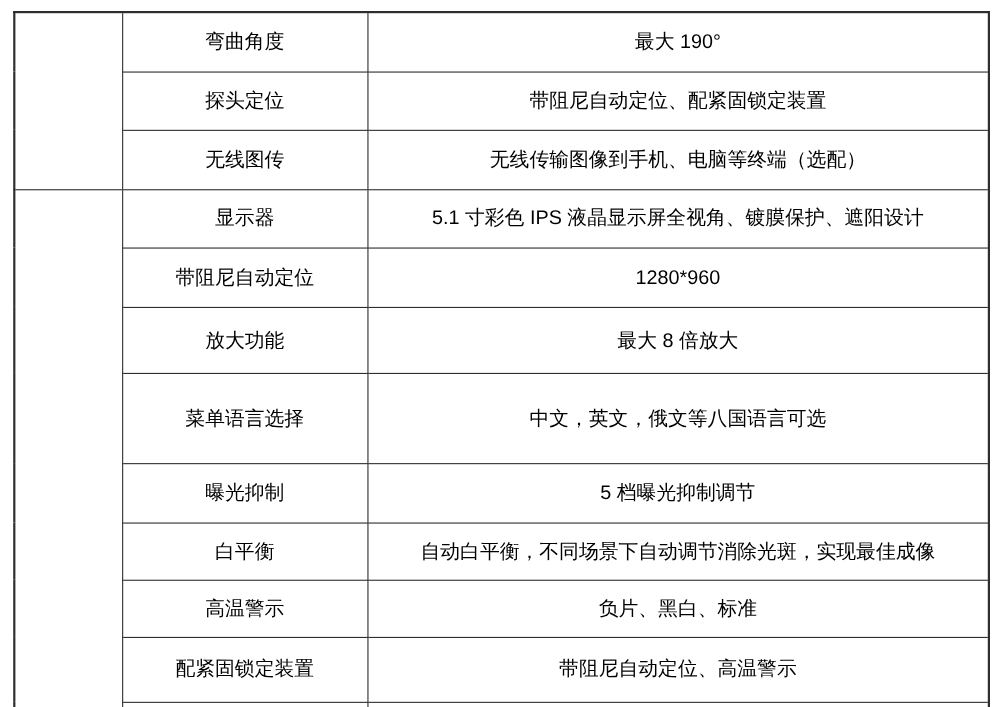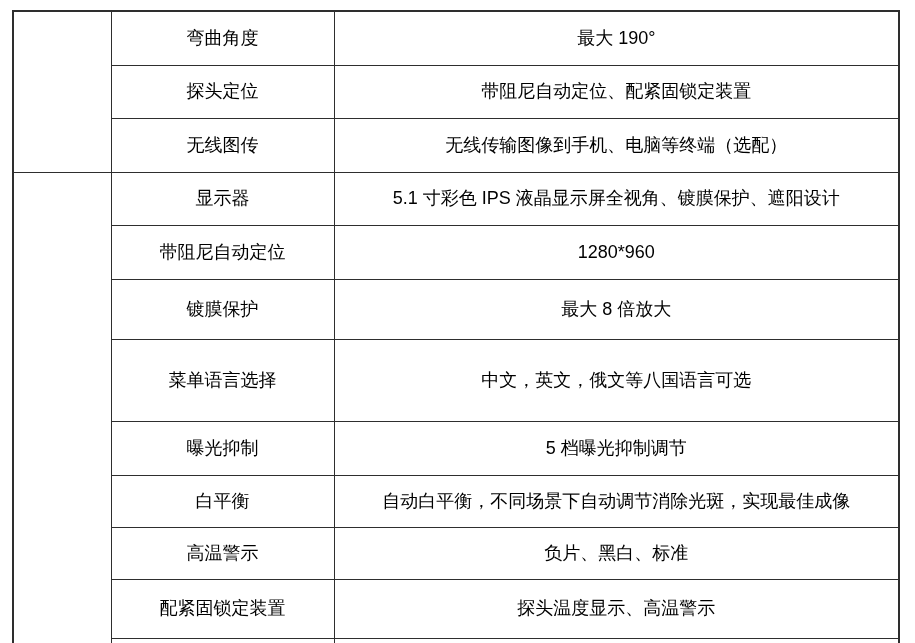--- a/index.html
+++ b/index.html
@@ -84,42 +84,42 @@
       <tr class="r4">
         <td class="group-cell" rowspan="9"></td>
         <td>显示器</td>
         <td>5.1 寸彩色 IPS 液晶显示屏全视角、镀膜保护、遮阳设计</td>
       </tr>
       <tr class="r5">
         <td>带阻尼自动定位</td>
         <td>1280*960</td>
       </tr>
       <tr class="r6">
-        <td>镀膜保护</td>
+        <td>放大功能</td>
         <td>最大 8 倍放大</td>
       </tr>
       <tr class="r7">
         <td>菜单语言选择</td>
         <td>中文，英文，俄文等八国语言可选</td>
       </tr>
       <tr class="r8">
         <td>曝光抑制</td>
         <td>5 档曝光抑制调节</td>
       </tr>
       <tr class="r9">
         <td>白平衡</td>
         <td>自动白平衡，不同场景下自动调节消除光斑，实现最佳成像</td>
       </tr>
       <tr class="r10">
         <td>高温警示</td>
         <td>负片、黑白、标准</td>
       </tr>
       <tr class="r11">
         <td>配紧固锁定装置</td>
-        <td>探头温度显示、高温警示</td>
+        <td>带阻尼自动定位、高温警示</td>
       </tr>
       <tr class="r12">
         <td></td>
         <td></td>
       </tr>
     </tbody>
   </table>
 </div>
 
 </body></html>

